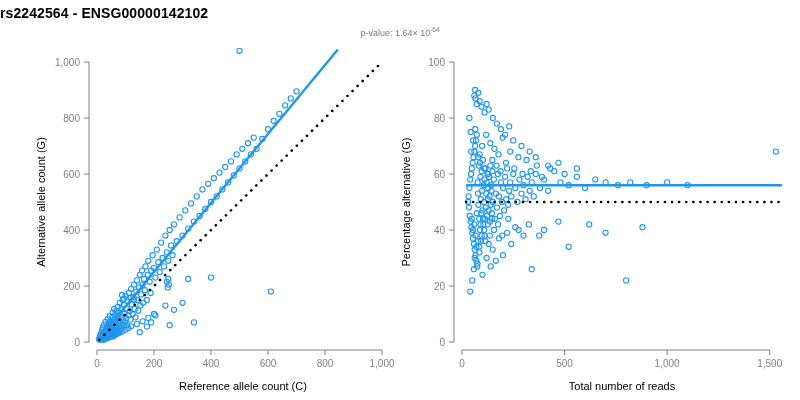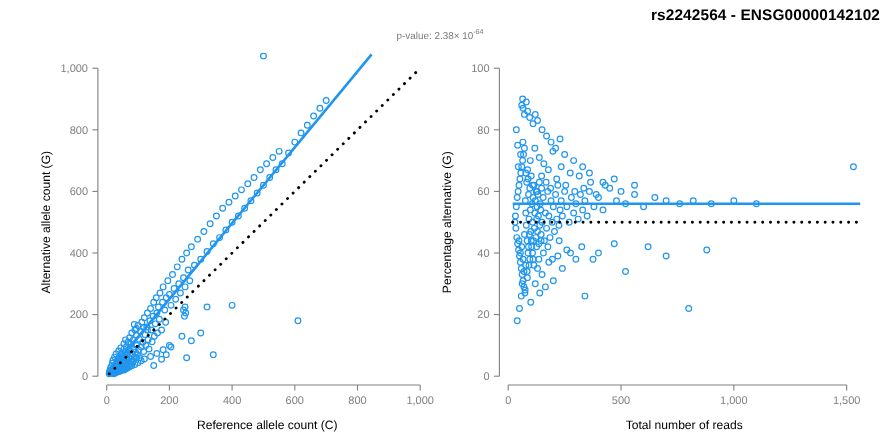--- a/index.html
+++ b/index.html
@@ -3,42 +3,42 @@
 <meta charset="utf-8">
 <style>
   html,body{margin:0;padding:0;}
   body{
     width:800px;height:400px;background:#ffffff;
     font-family:"Liberation Sans", sans-serif;
     overflow:hidden;position:relative;
   }
   #figure{position:absolute;left:0;top:0;width:800px;height:400px;}
   .title{
-    position:absolute;left:0;top:5px;width:800px;text-align:right;
+    position:absolute;left:0;top:5px;width:800px;text-align:left;
     font-size:14px;font-weight:bold;color:#000;letter-spacing:0.1px;
   }
   .subtitle{
     position:absolute;left:0;top:26px;width:800px;text-align:center;
     font-size:9px;color:#7a7a7a;
   }
   .subtitle sup{font-size:6.5px;vertical-align:super;}
   svg{display:block;}
   text{font-family:"Liberation Sans", sans-serif;}
   .ticklabel{font-size:10px;fill:#808080;}
   .axistitle{font-size:11px;fill:#000000;}
 </style>
 </head>
 <body>
 
 <div id="figure">
 
   <div class="title">rs2242564 - ENSG00000142102</div>
 
   <div class="subtitle">
-    <span>p-value: 2.38× 10</span><sup>-64</sup>
+    <span>p-value: 1.64× 10</span><sup>-64</sup>
   </div>
 
   <svg id="plot-svg" width="800" height="400">
       <g>
         <line x1="89" y1="342" x2="89" y2="62" stroke="#808080" stroke-width="1"></line>
         <line x1="89" y1="342" x2="84" y2="342" stroke="#808080" stroke-width="1"></line>
         <text x="80" y="345.5" text-anchor="end" class="ticklabel" fill="#808080">0</text>
         <line x1="89" y1="286" x2="84" y2="286" stroke="#808080" stroke-width="1"></line>
         <text x="80" y="289.5" text-anchor="end" class="ticklabel" fill="#808080">200</text>
         <line x1="89" y1="230" x2="84" y2="230" stroke="#808080" stroke-width="1"></line>

